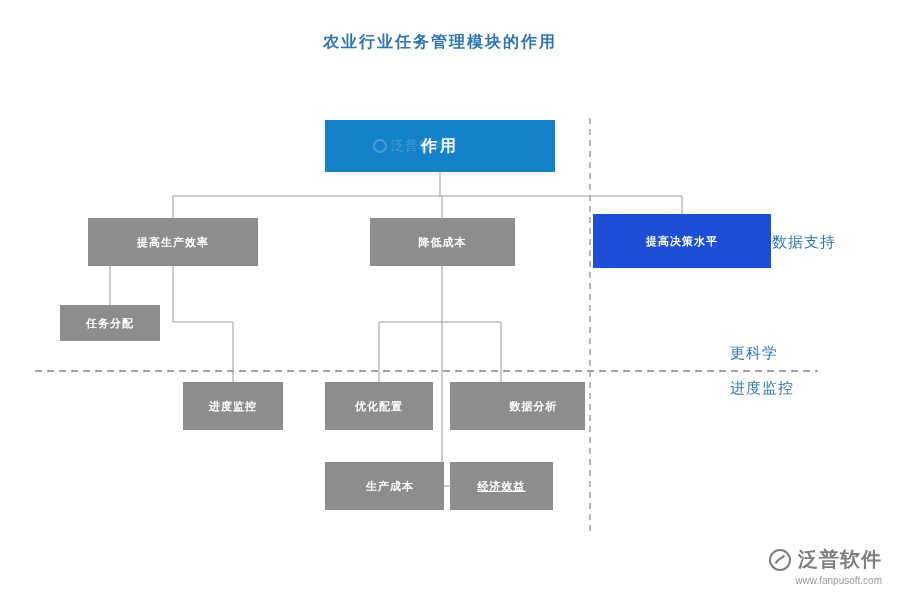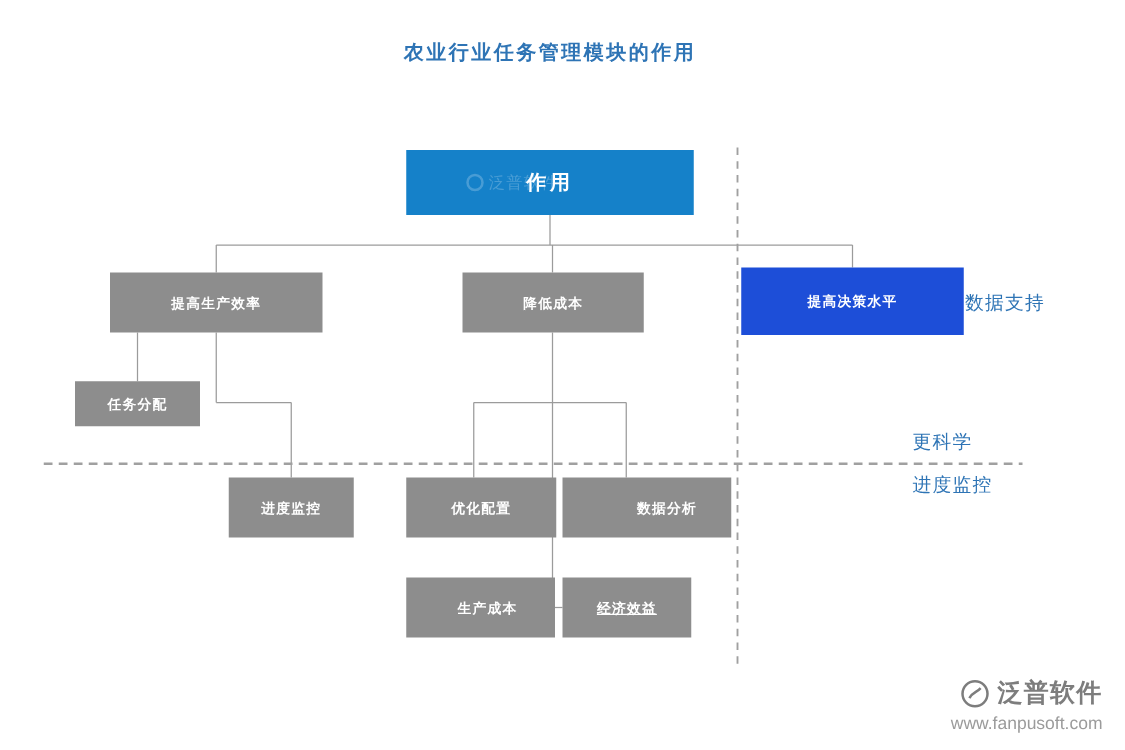--- a/index.html
+++ b/index.html
@@ -19,21 +19,21 @@
   }
   .node.gray{background:#8D8D8D;}
   .node.blue{background:#1581C9;}
   .node.blue-dark{background:#1d4ed8;}
   .node-root{left:325px;top:120px;width:230px;height:52px;letter-spacing:3px;font-size:16px;}
   .node-efficiency{left:88px;top:218px;width:170px;height:48px;}
   .node-cost{left:370px;top:218px;width:145px;height:48px;}
   .node-decision{left:593px;top:214px;width:178px;height:54px;}
   .node-task{left:60px;top:305px;width:100px;height:36px;}
   .node-progress{left:183px;top:382px;width:100px;height:48px;}
-  .node-optimize{left:325px;top:382px;width:120px;height:48px;}
+  .node-optimize{left:325px;top:382px;width:108px;height:48px;}
   .node-analysis{left:450px;top:382px;width:103px;height:48px;padding-left:32px;}
   .node-prodcost{left:325px;top:462px;width:108px;height:48px;padding-left:11px;}
   .node-benefit{left:450px;top:462px;width:103px;height:48px;text-decoration:underline;}
   .wm{
     position:absolute;left:48px;top:50%;transform:translateY(-50%);
     color:rgba(255,255,255,0.22);font-size:13px;font-weight:normal;letter-spacing:1px;
     display:flex;align-items:center;gap:4px;pointer-events:none;
   }
   .wm::before{
     content:"";display:inline-block;width:14px;height:14px;border-radius:50%;
@@ -43,21 +43,21 @@
     position:absolute;color:#2E74B5;font-weight:normal;font-size:15px;letter-spacing:1px;
   }
   .annot-support{left:772px;top:233px;}
   .annot-scientific{left:730px;top:344px;}
   .annot-decision{left:730px;top:379px;}
   .footer{
     position:absolute;right:18px;bottom:14px;text-align:right;color:#7D7D7D;
   }
   .footer .brand-row{display:flex;align-items:center;justify-content:flex-end;gap:6px;}
   .footer .brand{font-size:20px;font-weight:bold;color:#7D7D7D;letter-spacing:1px;}
-  .footer .url{font-size:14px;color:#9B9B9B;margin-top:2px;}
+  .footer .url{font-size:10px;color:#9B9B9B;margin-top:2px;}
   .logo-icon{width:24px;height:24px;display:inline-block;}
 </style>
 </head>
 <body>
 
 <div class="canvas">
 
   <div class="title">农业行业任务管理模块的作用</div>
 
   <svg class="connectors" width="900" height="600" viewBox="0 0 900 600">

